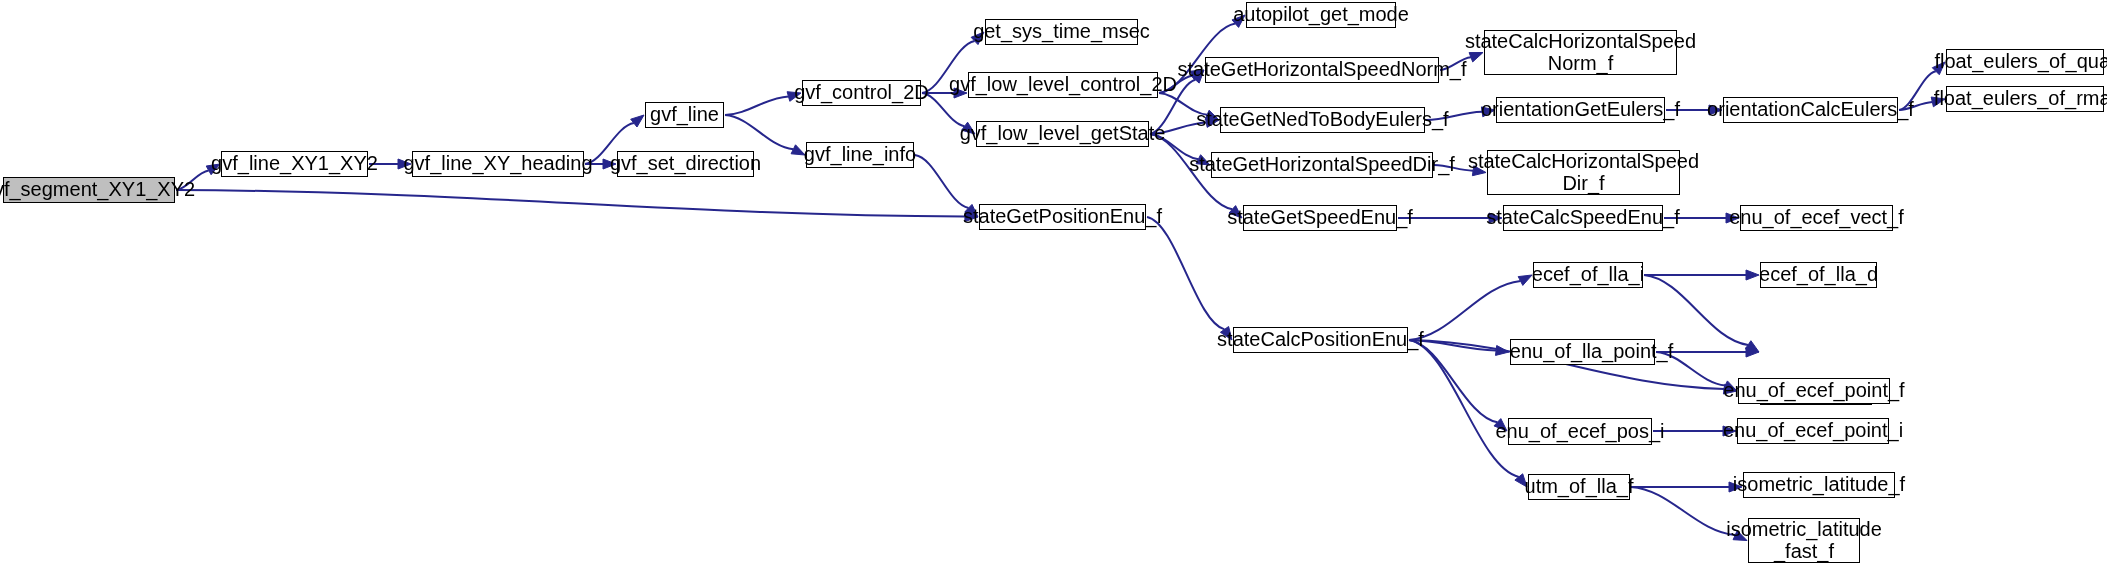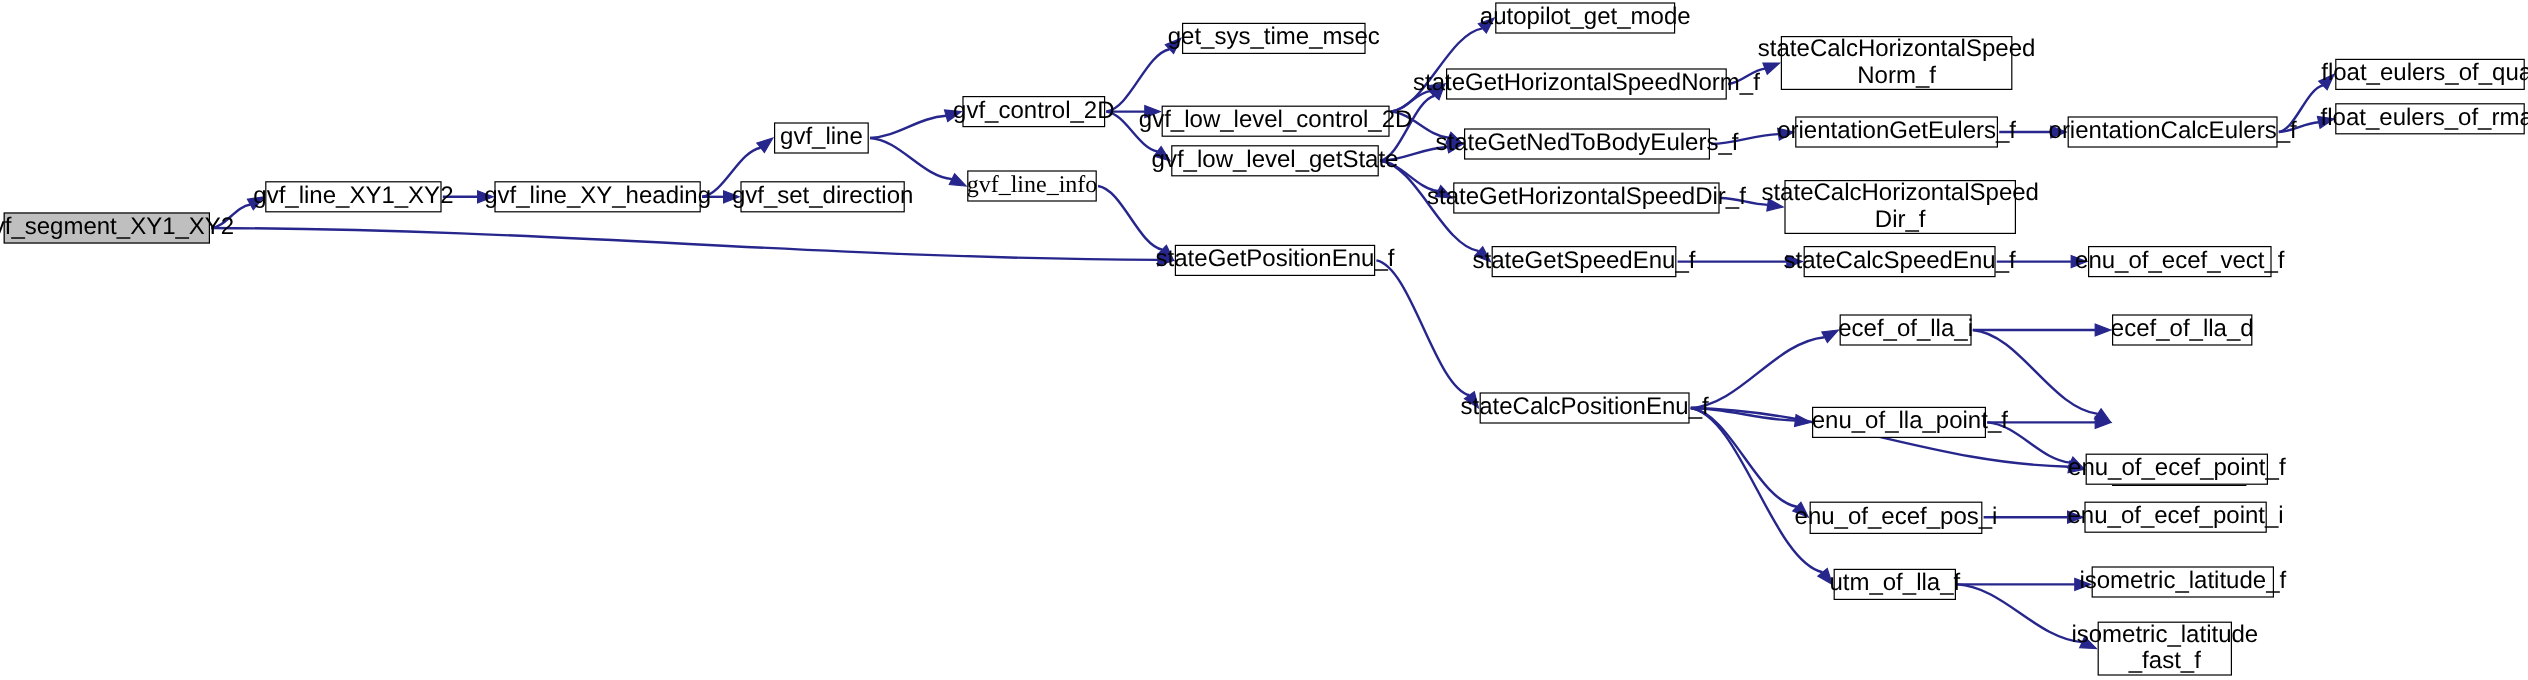--- a/index.html
+++ b/index.html
@@ -134,23 +134,23 @@
       <path d="M1631.0,487.0 C1670.1,489.4 1696.1,531.8 1735.2,535.1"></path>
       <polygon points="1747.0,540.5 1737.2,530.6 1733.1,539.7"></polygon>
     </svg>
   <div id="nodes-layer">
       <div class="node root" style="left: 3px; top: 177px; width: 172px; height: 26px;">gvf_segment_XY1_XY2</div>
       <div class="node" style="left: 221px; top: 151px; width: 147px; height: 26px;">gvf_line_XY1_XY2</div>
       <div class="node" style="left: 412px; top: 151px; width: 172px; height: 26px;">gvf_line_XY_heading</div>
       <div class="node" style="left: 617px; top: 151px; width: 137px; height: 26px;">gvf_set_direction</div>
       <div class="node" style="left: 645px; top: 102px; width: 79px; height: 26px;">gvf_line</div>
       <div class="node" style="left: 802px; top: 80px; width: 119px; height: 26px;">gvf_control_2D</div>
-      <div class="node" style="left: 806px; top: 142px; width: 108px; height: 26px; font-family: Liberation Serif, serif;">gvf_line_info</div>
+      <div class="node" style="left: 806px; top: 142px; width: 108px; height: 26px;">gvf_line_info</div>
       <div class="node" style="left: 985px; top: 19px; width: 153px; height: 26px;">get_sys_time_msec</div>
-      <div class="node" style="left: 968px; top: 88px; width: 190px; height: 26px;">gvf_low_level_control_2D</div>
+      <div class="node" style="left: 968px; top: 72px; width: 190px; height: 26px;">gvf_low_level_control_2D</div>
       <div class="node" style="left: 976px; top: 121px; width: 173px; height: 26px;">gvf_low_level_getState</div>
       <div class="node" style="left: 979px; top: 204px; width: 167px; height: 26px;">stateGetPositionEnu_f</div>
       <div class="node" style="left: 1246px; top: 2px; width: 150px; height: 26px;">autopilot_get_mode</div>
       <div class="node" style="left: 1205px; top: 57px; width: 234px; height: 26px;">stateGetHorizontalSpeedNorm_f</div>
       <div class="node" style="left: 1220px; top: 107px; width: 205px; height: 26px;">stateGetNedToBodyEulers_f</div>
       <div class="node" style="left: 1211px; top: 152px; width: 222px; height: 26px;">stateGetHorizontalSpeedDir_f</div>
       <div class="node" style="left: 1243px; top: 205px; width: 154px; height: 26px;">stateGetSpeedEnu_f</div>
       <div class="node" style="left: 1484px; top: 30px; width: 193px; height: 45px;">stateCalcHorizontalSpeed
 Norm_f</div>
       <div class="node" style="left: 1496px; top: 97px; width: 169px; height: 26px;">orientationGetEulers_f</div>

